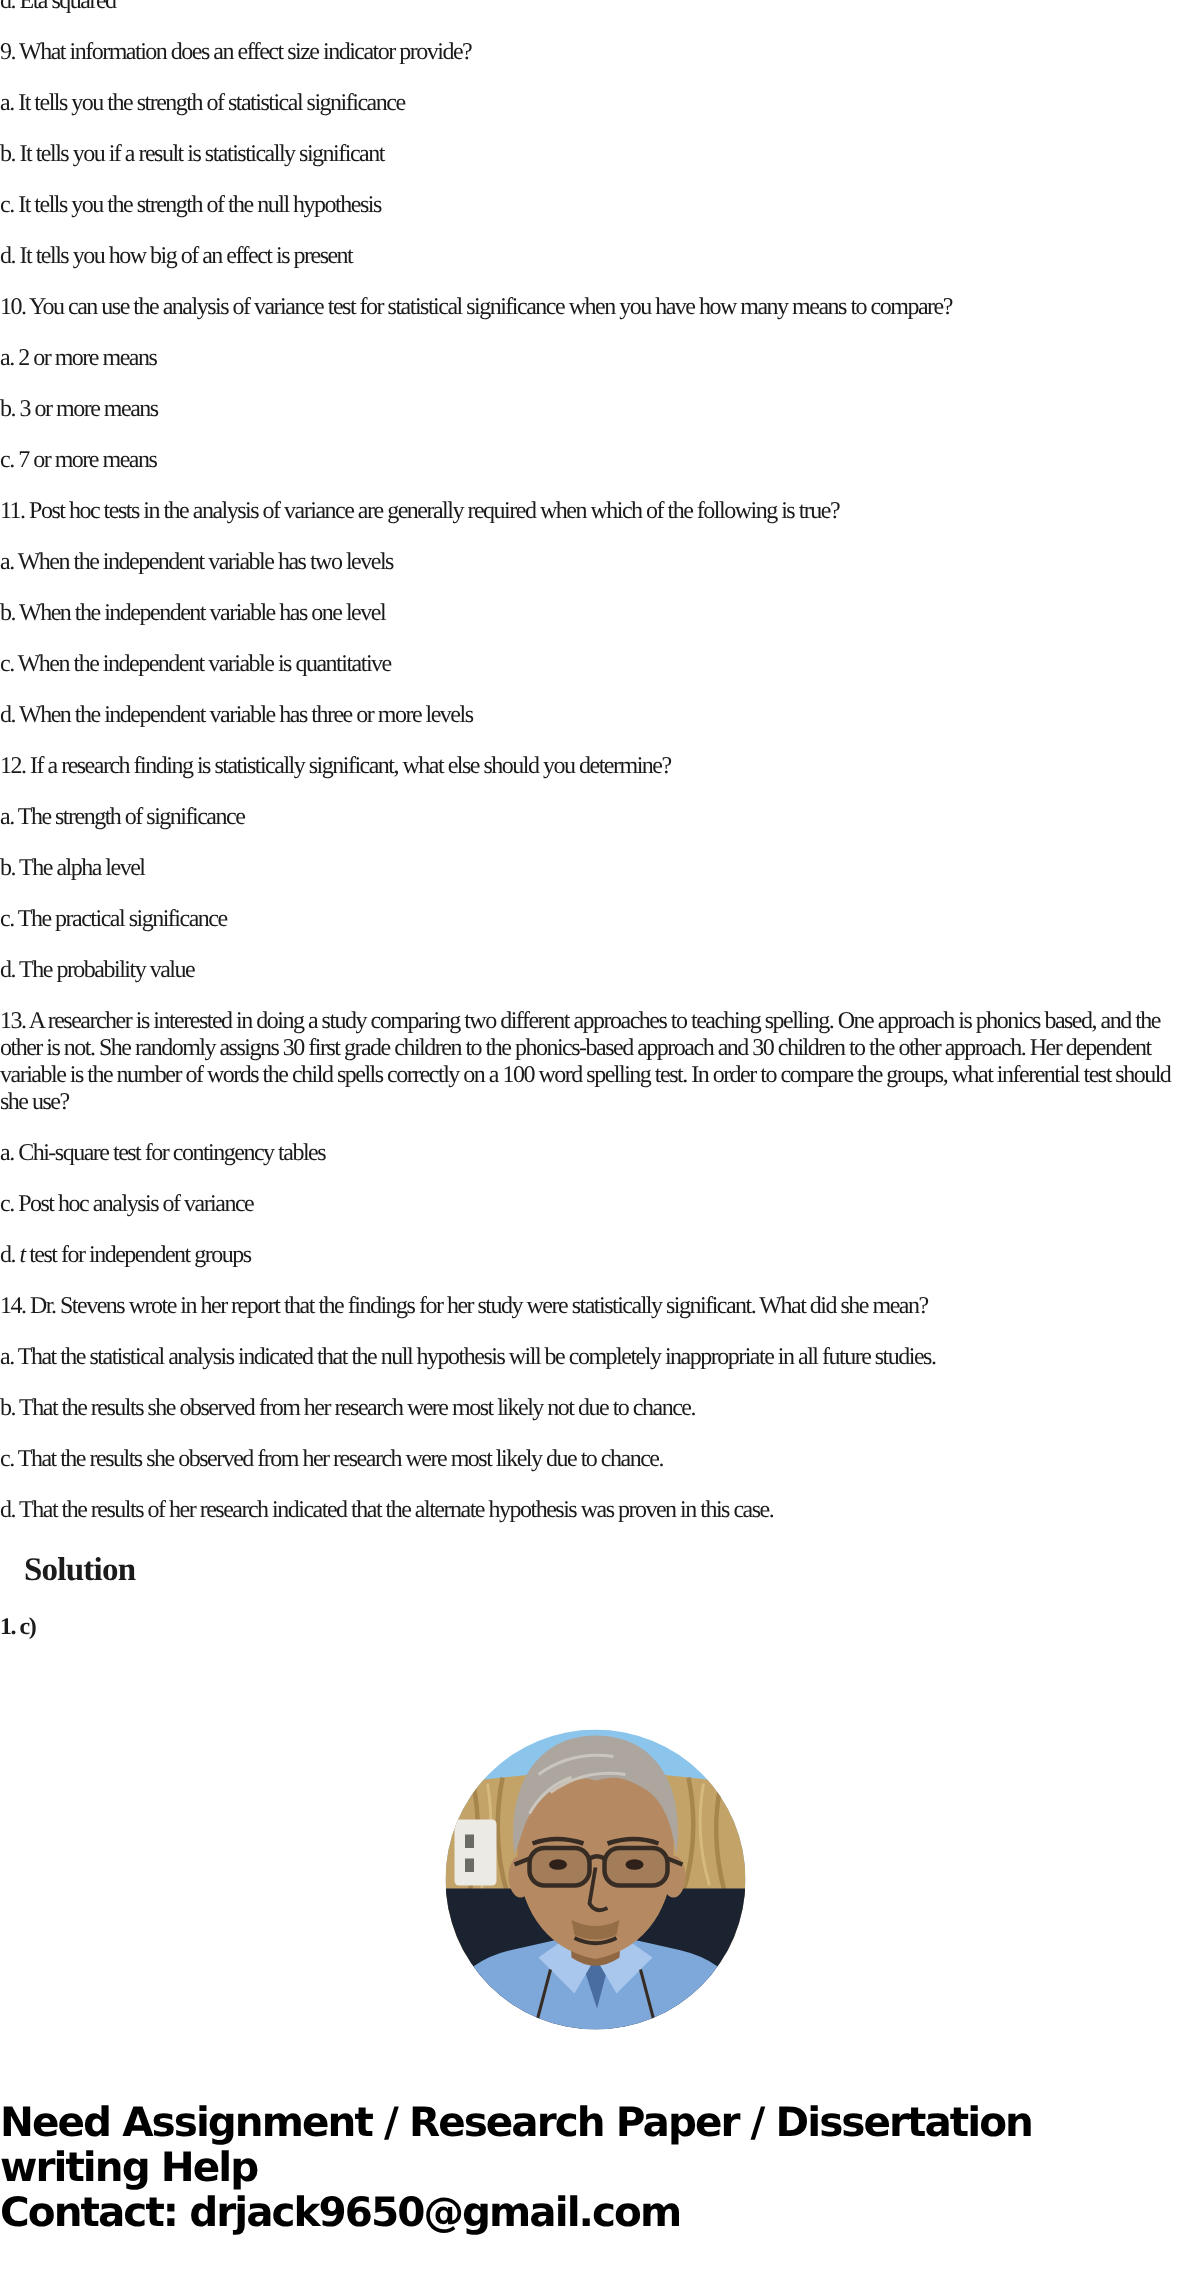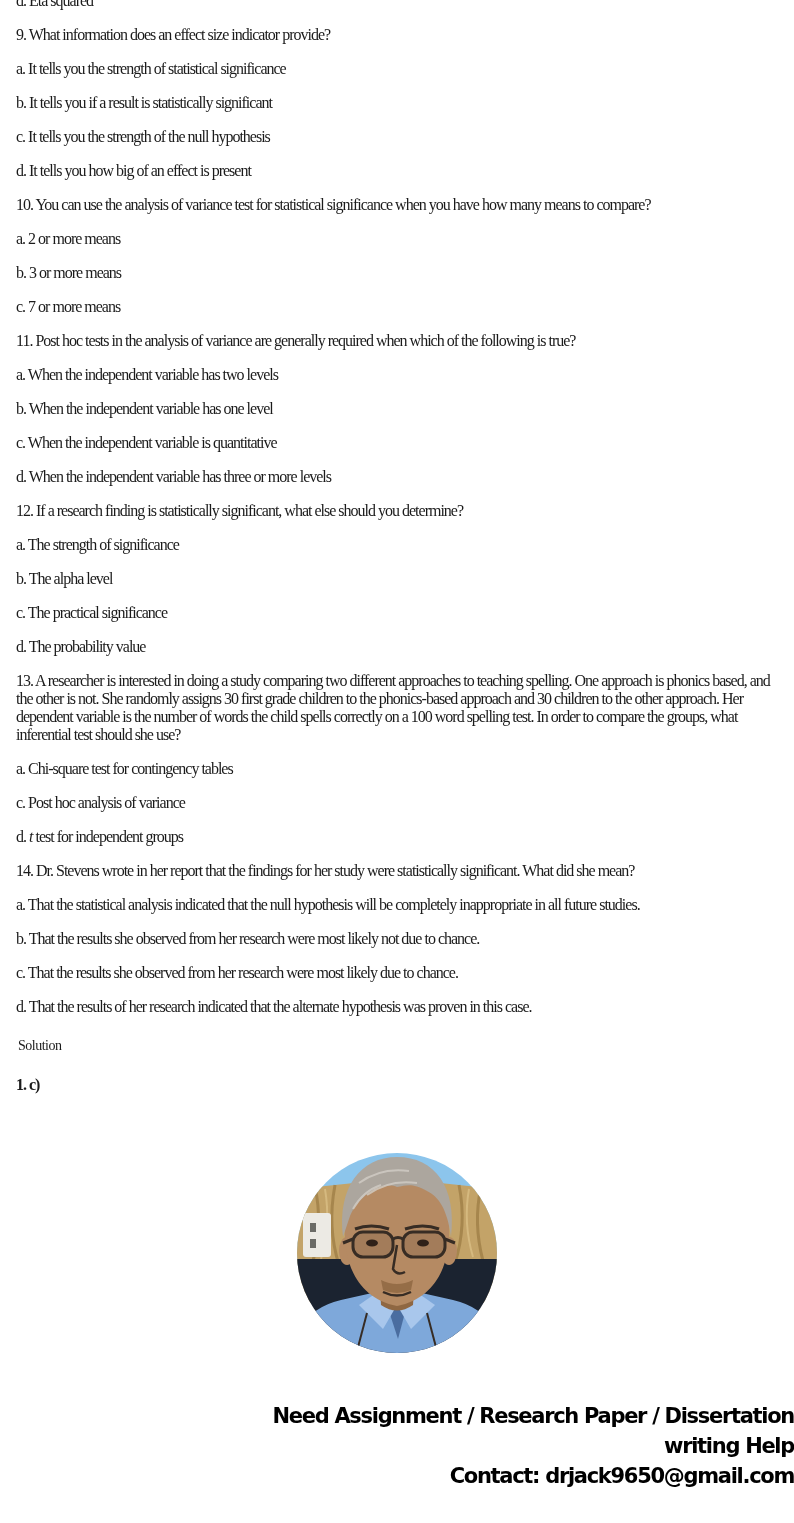--- a/index.html
+++ b/index.html
@@ -15,36 +15,36 @@
   body {
     width: 794px;
     padding-bottom: 32px;
   }
 
   
   .document {
     height: 1124px;
     overflow: hidden;
     box-sizing: border-box;
-    padding: 0 16px;
+    padding: 0 0;
     font-family: "Liberation Serif", serif;
     font-size: 16px;
     line-height: 18px;
     letter-spacing: -1px;
     color: var(--document-text);
   }
   .doc-inner { margin-top: -24px; }
   .doc-p { margin: 16px 0; }
   .doc-p em { font-style: italic; }
   .solution-heading {
-    font-size: 14px;
+    font-size: 22px;
     line-height: 20px;
-    font-weight: normal;
+    font-weight: bold;
     letter-spacing: -0.5px;
-    margin: 20px 2px;
+    margin: 20px 16px;
   }
   .solution-item { margin: 20px 0 16px 0; font-weight: bold; }
 
   
   .avatar-wrap {
     margin-top: 29px;
     height: 200px;
     display: flex;
     justify-content: center;
   }
@@ -61,24 +61,24 @@
   .av-skin     { fill: var(--avatar-skin); }
   .av-skin-sh  { fill: var(--avatar-skin-shadow); }
   .av-hair     { fill: var(--avatar-hair); }
   .av-hair-hl  { stroke: var(--avatar-hair-light); stroke-width: 2; fill: none; opacity: .8; }
   .av-frame    { stroke: var(--avatar-glasses); stroke-width: 3; fill: rgba(60,45,35,0.14); }
   .av-line     { stroke: var(--avatar-glasses); fill: none; }
 
   
   .footer {
     margin-top: 48px;
-    text-align: right;
+    text-align: left;
     font-family: "DejaVu Sans", sans-serif;
     font-weight: bold;
-    font-size: 21px;
+    font-size: 27px;
     line-height: 30px;
     letter-spacing: -1.3px;
     color: var(--footer-text);
   }
 </style>
 </head>
 <body>
 
 <main>
 

